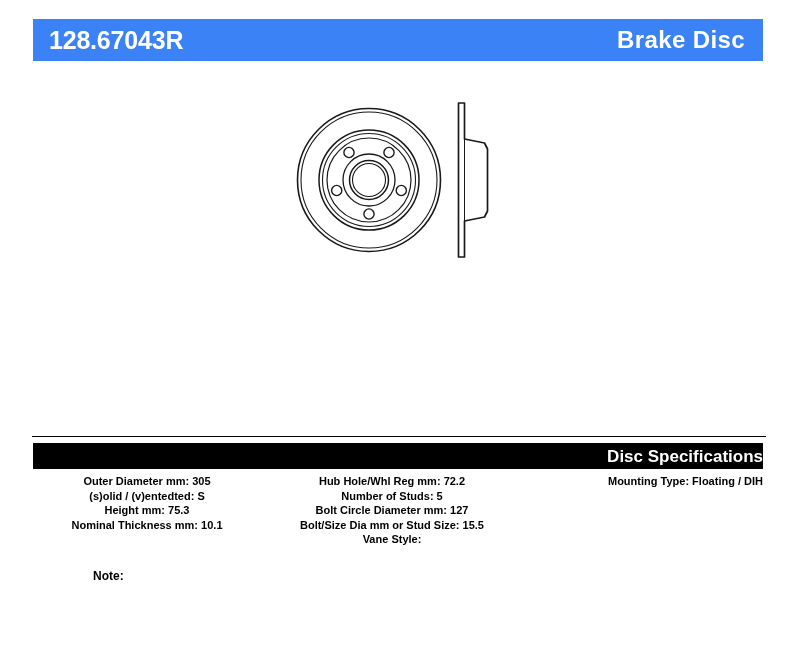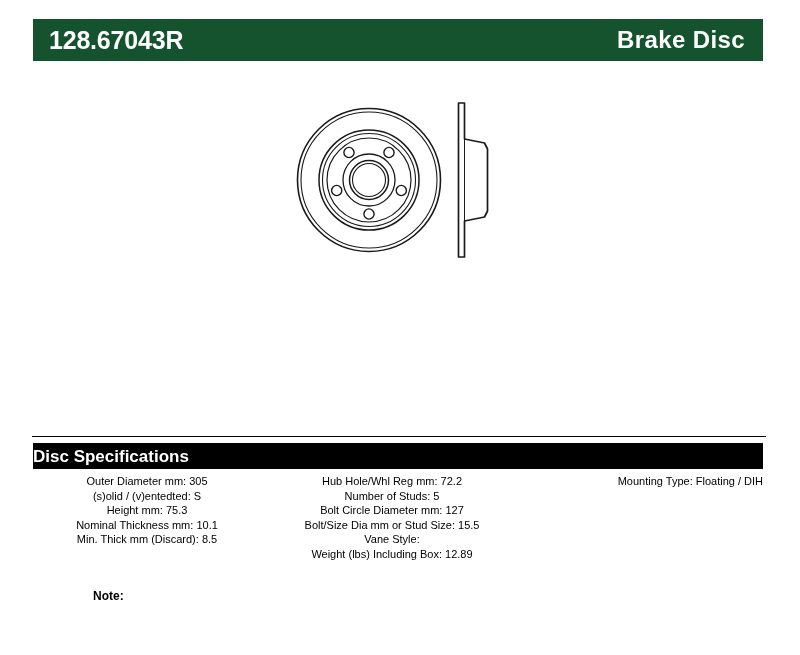--- a/index.html
+++ b/index.html
@@ -17,21 +17,21 @@
     overflow: hidden;
   }
 
   
   .header-bar {
     position: absolute;
     left: 33px;
     top: 19px;
     width: 730px;
     height: 42px;
-    background: #14532d;
+    background: #3b82f6;
     display: flex;
     align-items: center;
     justify-content: space-between;
     box-sizing: border-box;
     padding: 0 18px 0 16px;
   }
   .part-number {
     color: #ffffff;
     font-size: 25px;
     font-weight: bold;
@@ -73,21 +73,21 @@
   
   .spec-bar {
     position: absolute;
     left: 33px;
     top: 443px;
     width: 730px;
     height: 26px;
     background: #000000;
     display: flex;
     align-items: center;
-    justify-content: flex-start;
+    justify-content: flex-end;
   }
   .spec-bar-title {
     color: #ffffff;
     font-size: 17px;
     font-weight: bold;
     line-height: 1;
   }
 
   
   .spec-columns {
@@ -101,30 +101,30 @@
   .spec-col {
     display: flex;
     flex-direction: column;
   }
   .spec-col-left   { width: 228px; align-items: center; }
   .spec-col-middle { width: 262px; align-items: center; }
   .spec-col-right  { width: 240px; align-items: flex-end; }
 
   .spec-row {
     font-size: 11px;
-    font-weight: normal;
+    font-weight: bold;
     line-height: 14.6px;
     white-space: nowrap;
   }
 
   
   .note-block {
     position: absolute;
     left: 93px;
-    top: 589px;
+    top: 569px;
     font-size: 12px;
     font-weight: bold;
     white-space: nowrap;
   }
   .note-value {
     font-weight: bold;
     padding-left: 4px;
   }
 </style>
 </head>
@@ -199,24 +199,20 @@
       <span>S</span>
     </div>
     <div class="spec-row">
       <span>Height mm:</span>
       <span>75.3</span>
     </div>
     <div class="spec-row">
       <span>Nominal Thickness mm:</span>
       <span>10.1</span>
     </div>
-    <div class="spec-row">
-      <span>Min. Thick mm (Discard):</span>
-      <span>8.5</span>
-    </div>
   </div>
 
   <div class="spec-col spec-col-middle">
     <div class="spec-row">
       <span>Hub Hole/Whl Reg mm:</span>
       <span>72.2</span>
     </div>
     <div class="spec-row">
       <span>Number of Studs:</span>
       <span>5</span>
@@ -225,24 +221,20 @@
       <span>Bolt Circle Diameter mm:</span>
       <span>127</span>
     </div>
     <div class="spec-row">
       <span>Bolt/Size Dia mm or Stud Size:</span>
       <span>15.5</span>
     </div>
     <div class="spec-row">
       <span>Vane Style:</span>
       <span></span>
-    </div>
-    <div class="spec-row">
-      <span>Weight (lbs) Including Box:</span>
-      <span>12.89</span>
     </div>
   </div>
 
   <div class="spec-col spec-col-right">
     <div class="spec-row">
       <span>Mounting Type:</span>
       <span>Floating / DIH</span>
     </div>
   </div>
 

